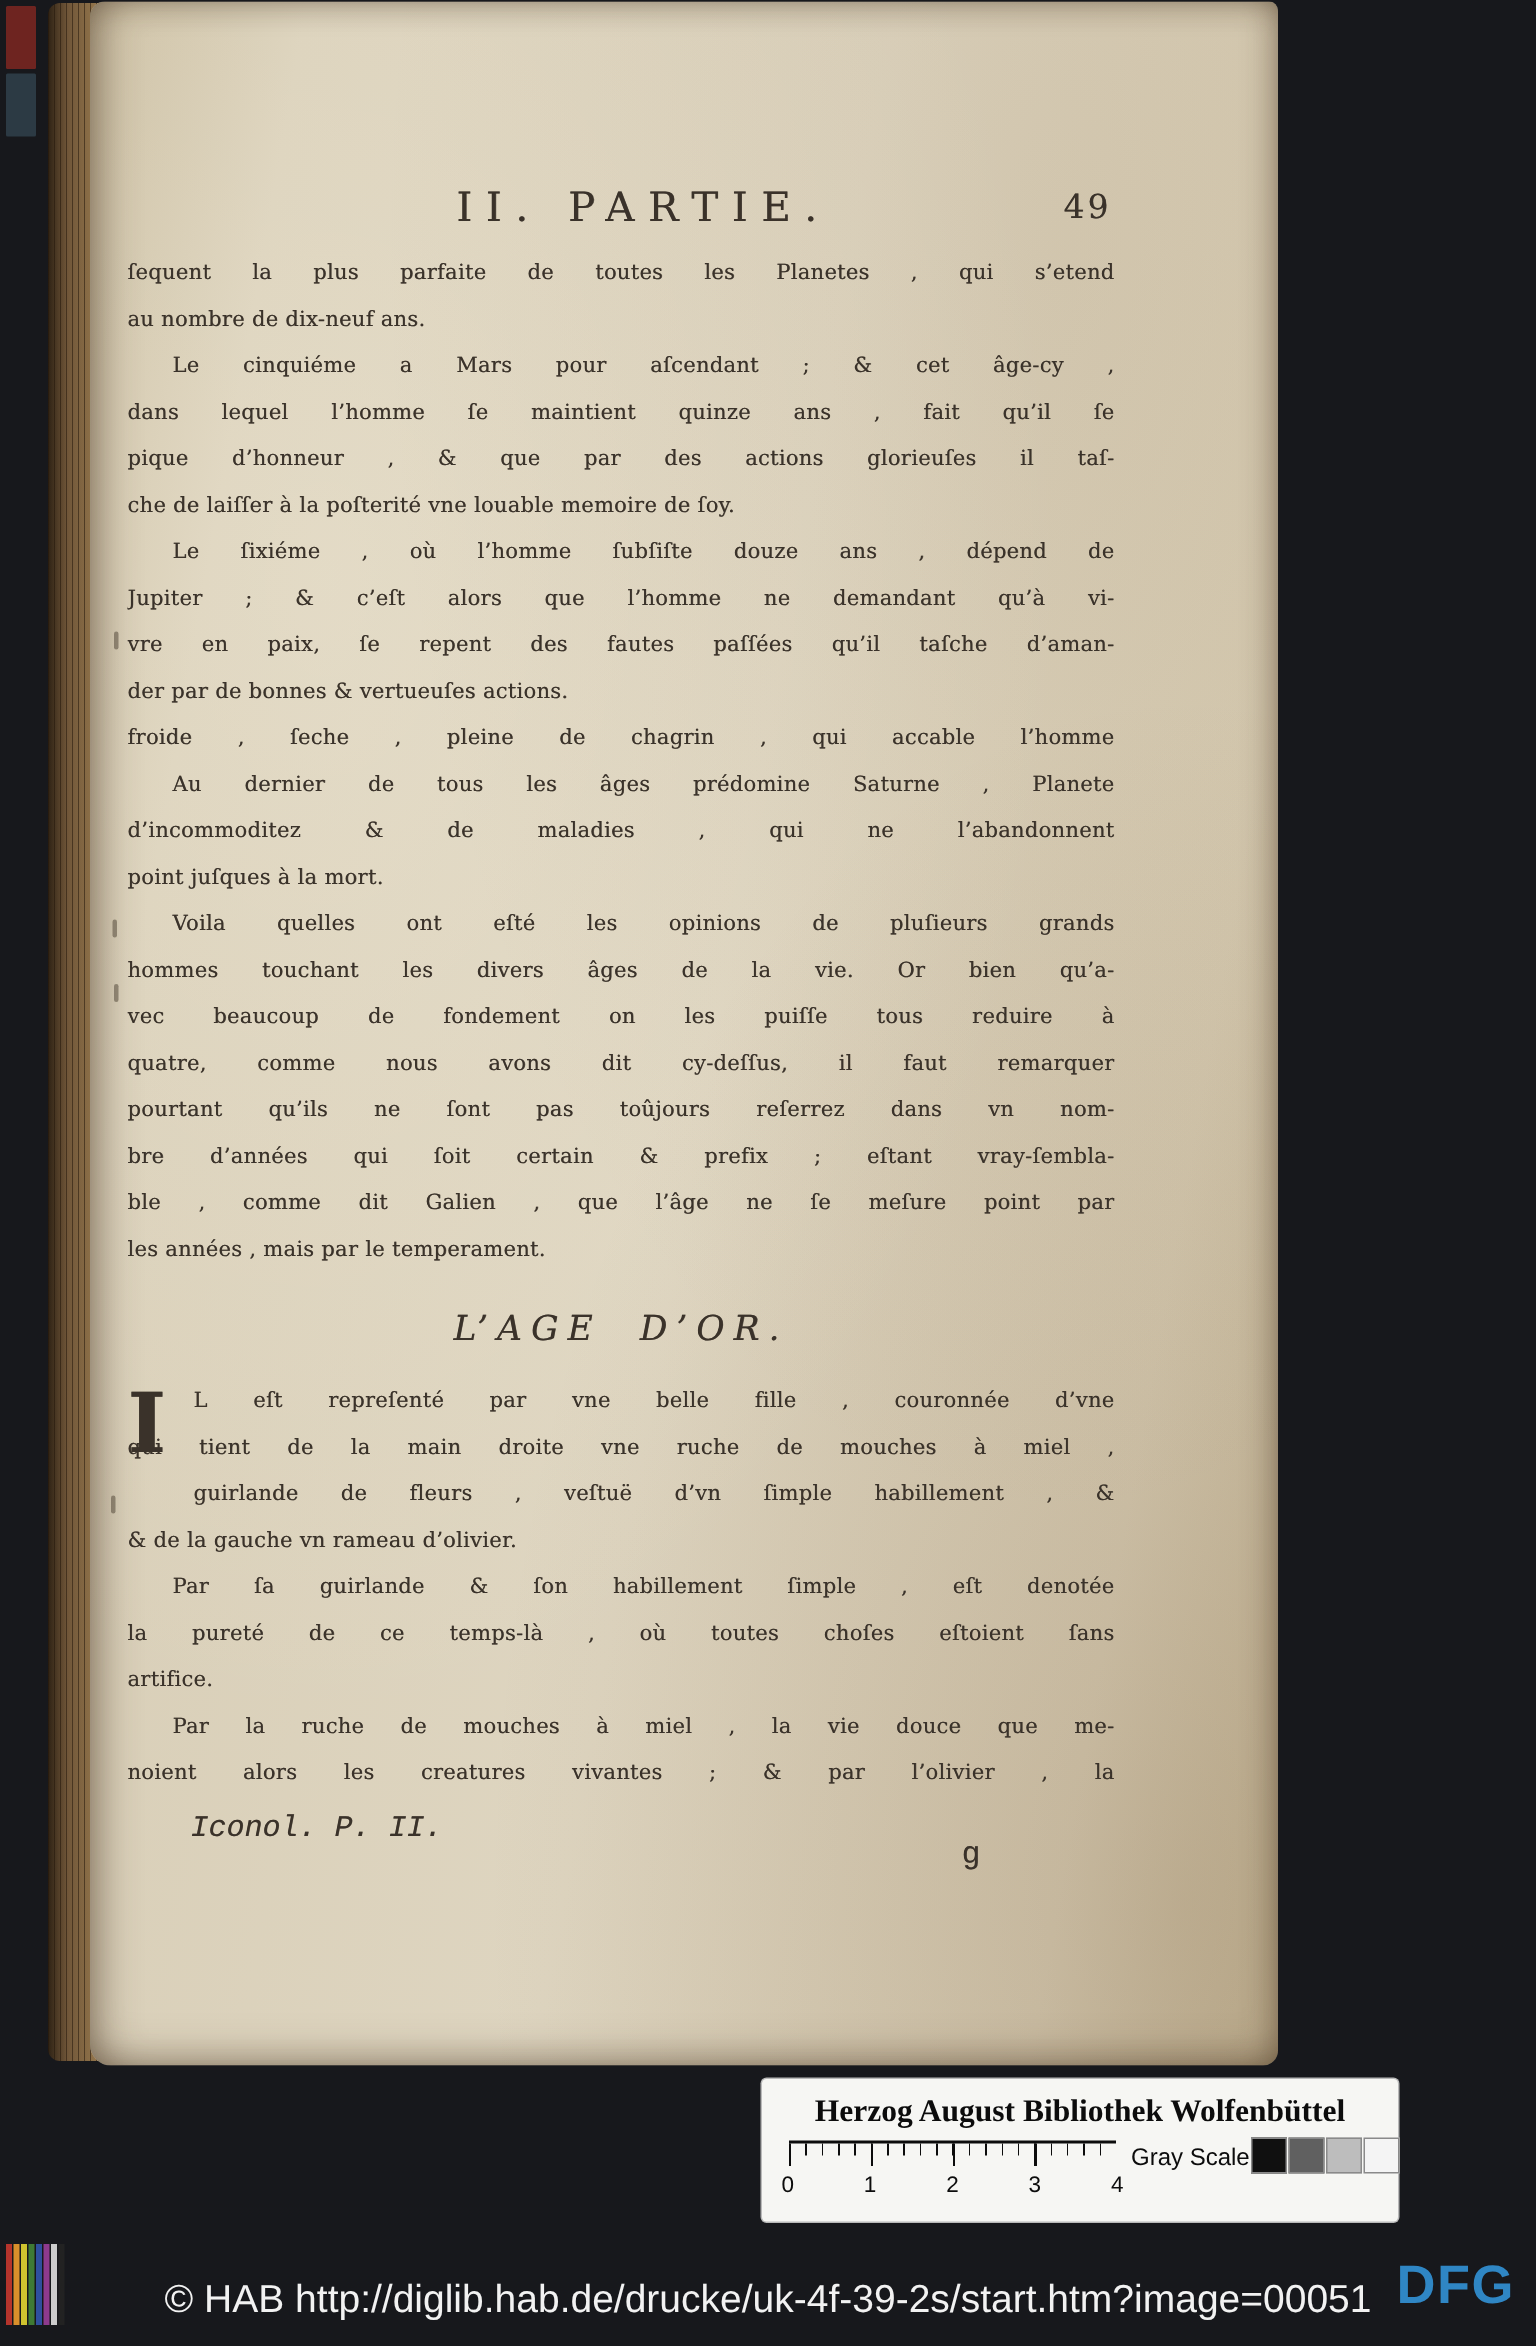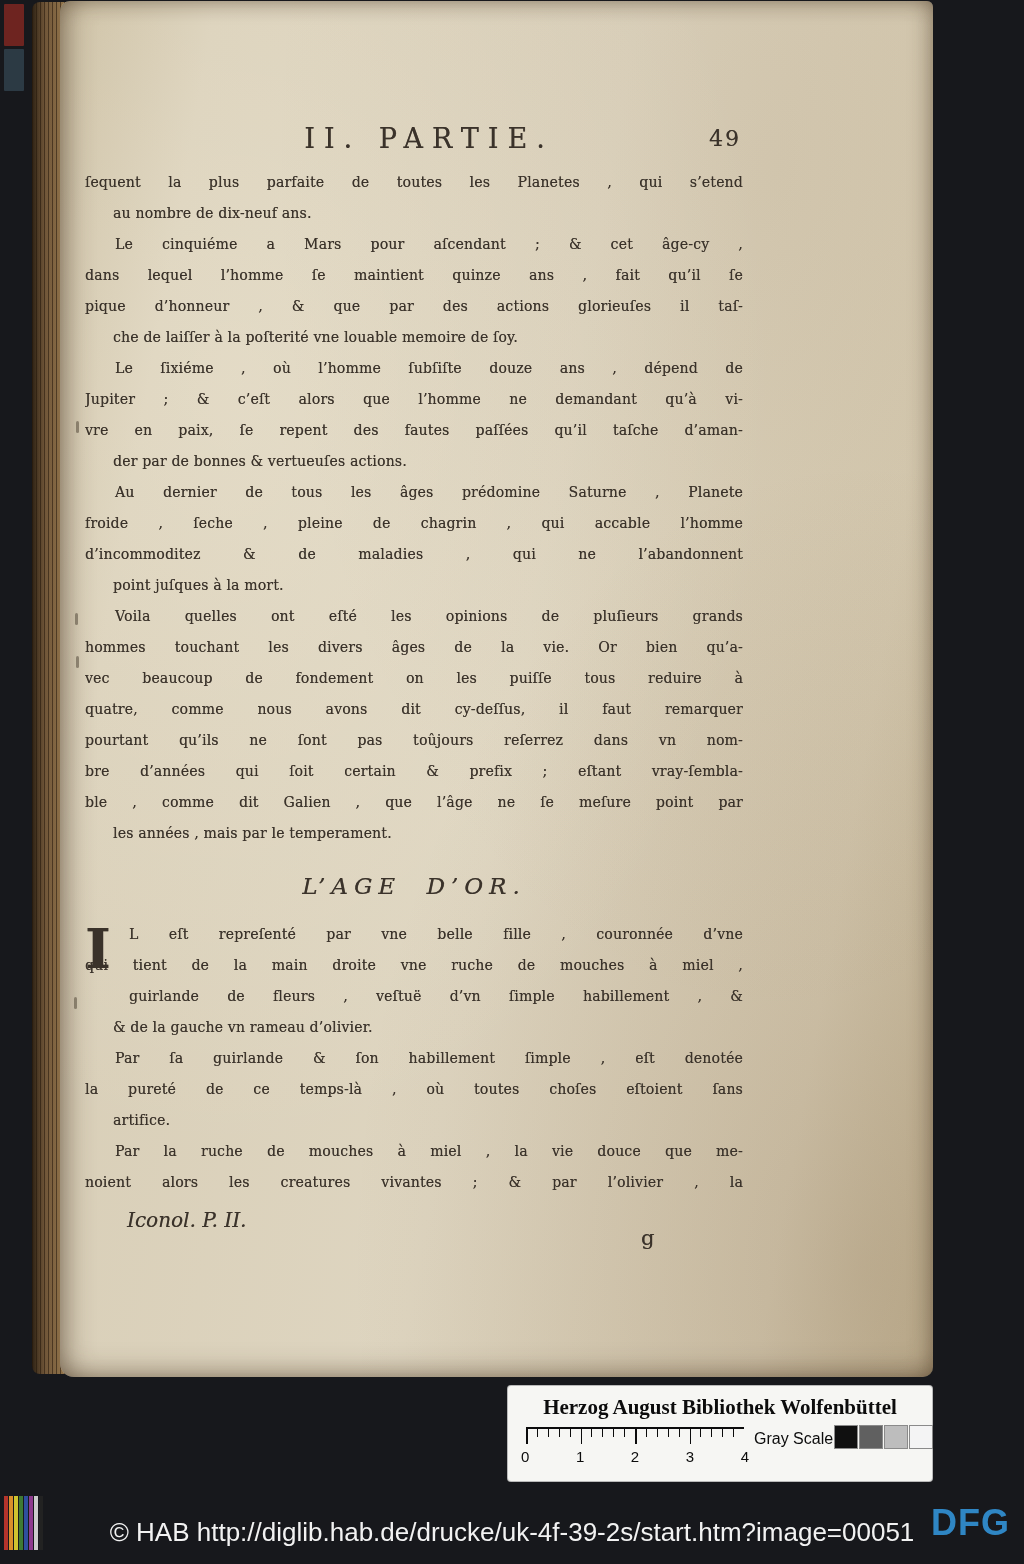--- a/index.html
+++ b/index.html
@@ -11,21 +11,21 @@
   
   .book-edges{
     position:absolute;left:32px;top:2px;width:42px;height:1372px;
     background:
       repeating-linear-gradient(90deg, rgba(35,22,10,.55) 0 1px, rgba(0,0,0,0) 1px 4px),
       linear-gradient(90deg,#2e2214,#6f5538 30%,#8d7048 70%,#a3855a);
     border-radius:8px 0 0 8px;
   }
   
   .paper{
-    position:absolute;left:60px;top:1px;width:873px;height:1376px;
+    position:absolute;left:60px;top:1px;width:792px;height:1376px;
     background:
       radial-gradient(ellipse at 20% 28%, rgba(255,250,235,.25), transparent 55%),
       radial-gradient(ellipse at 82% 12%, rgba(120,90,55,.10), transparent 50%),
       radial-gradient(ellipse at 92% 92%, rgba(110,80,50,.20), transparent 45%),
       linear-gradient(100deg,#c9bc9f 0%,#d9cfb8 14%,#ded5c0 52%,#d7ccb3 84%,#c6b899 100%);
     border-radius:10px 6px 10px 14px;
     box-shadow:
       inset 16px 0 28px -10px rgba(70,50,30,.45),
       inset -10px 0 24px -10px rgba(70,50,30,.42),
       inset 0 -14px 30px -12px rgba(70,50,30,.35),
@@ -43,34 +43,34 @@
     position:absolute;left:30px;right:0;text-align:center;
     font-size:27px;letter-spacing:9px;
   }
   .page-number{position:absolute;right:2px;top:3px;font-size:22px;letter-spacing:2px;}
   .line{
     height:31px;line-height:31px;font-size:14px;
     white-space:nowrap;overflow:hidden;
     text-align:justify;text-align-last:justify;
     letter-spacing:.2px;
   }
-  .line.plast{text-align-last:left;margin-left:28px;}
+  .line.plast{text-align-last:left;}
   .line.indent{padding-left:30px;}
   .line.dcap{padding-left:44px;}
   .section-heading{
     margin-top:22px;height:30px;line-height:30px;
     text-align:center;font-style:italic;
     font-size:23px;letter-spacing:6px;word-spacing:12px;
   }
   .body2{position:relative;margin-top:18px;}
   .dropcap{
     position:absolute;left:0;top:1px;width:40px;
     font-size:55px;line-height:58px;font-weight:bold;
   }
-  .page-footer{position:relative;margin-top:10px;height:50px;font-size:20px;}
+  .page-footer{position:relative;margin-top:10px;height:50px;font-size:20px;font-family:Liberation Mono, monospace;}
   .catchword{position:absolute;left:42px;top:0;font-style:italic;}
   .signature{position:absolute;left:556px;top:18px;font-size:21px;}
   
   .cal-card{
     position:absolute;left:508px;top:1386px;width:424px;height:95px;
     background:#f6f6f3;border-radius:3px;box-shadow:0 0 0 1px #b9b9b9;
   }
   .cal-title{
     margin-top:9px;text-align:center;font-weight:bold;font-size:21px;
     font-family:"Liberation Serif","DejaVu Serif",serif;color:#0c0c0c;
@@ -148,22 +148,22 @@
       <div class="line">ſequent la plus parfaite de toutes les Planetes , qui s’etend</div>
       <div class="line plast">au nombre de dix-neuf ans.</div>
       <div class="line indent">Le cinquiéme a Mars pour aſcendant ; &amp; cet âge-cy ,</div>
       <div class="line">dans lequel l’homme ſe maintient quinze ans , fait qu’il ſe</div>
       <div class="line">pique d’honneur , &amp; que par des actions glorieuſes il taſ-</div>
       <div class="line plast">che de laiſſer à la poſterité vne louable memoire de ſoy.</div>
       <div class="line indent">Le ſixiéme , où l’homme ſubſiſte douze ans , dépend de</div>
       <div class="line">Jupiter ; &amp; c’eſt alors que l’homme ne demandant qu’à vi-</div>
       <div class="line">vre en paix, ſe repent des fautes paſſées qu’il taſche d’aman-</div>
       <div class="line plast">der par de bonnes &amp; vertueuſes actions.</div>
+      <div class="line">froide , ſeche , pleine de chagrin , qui accable l’homme</div>
       <div class="line indent">Au dernier de tous les âges prédomine Saturne , Planete</div>
-      <div class="line">froide , ſeche , pleine de chagrin , qui accable l’homme</div>
       <div class="line">d’incommoditez &amp; de maladies , qui ne l’abandonnent</div>
       <div class="line plast">point juſques à la mort.</div>
       <div class="line indent">Voila quelles ont eſté les opinions de pluſieurs grands</div>
       <div class="line">hommes touchant les divers âges de la vie. Or bien qu’a-</div>
       <div class="line">vec beaucoup de fondement on les puiſſe tous reduire à</div>
       <div class="line">quatre, comme nous avons dit cy-deſſus, il faut remarquer</div>
       <div class="line">pourtant qu’ils ne ſont pas toûjours reſerrez dans vn nom-</div>
       <div class="line">bre d’années qui ſoit certain &amp; prefix ; eſtant vray-ſembla-</div>
       <div class="line">ble , comme dit Galien , que l’âge ne ſe meſure point par</div>
       <div class="line plast">les années , mais par le temperament.</div>

